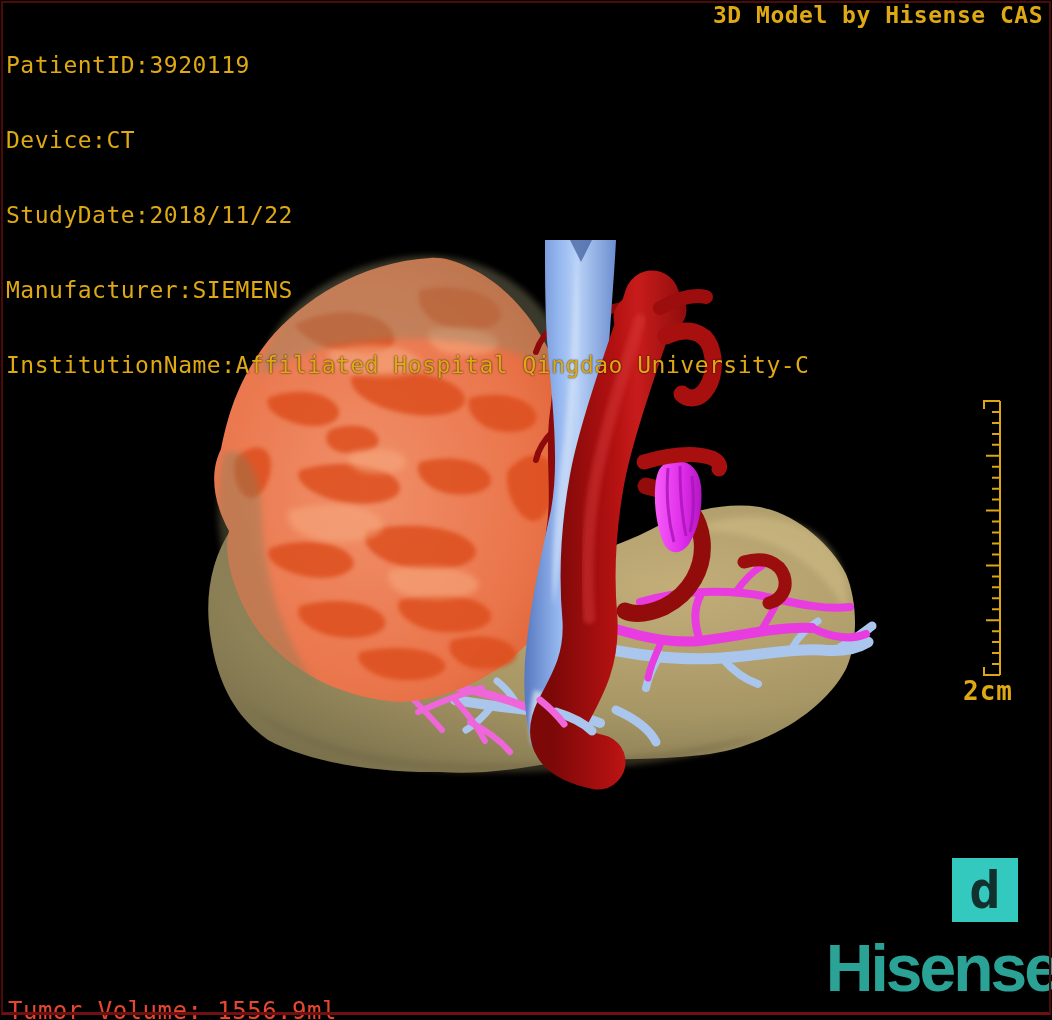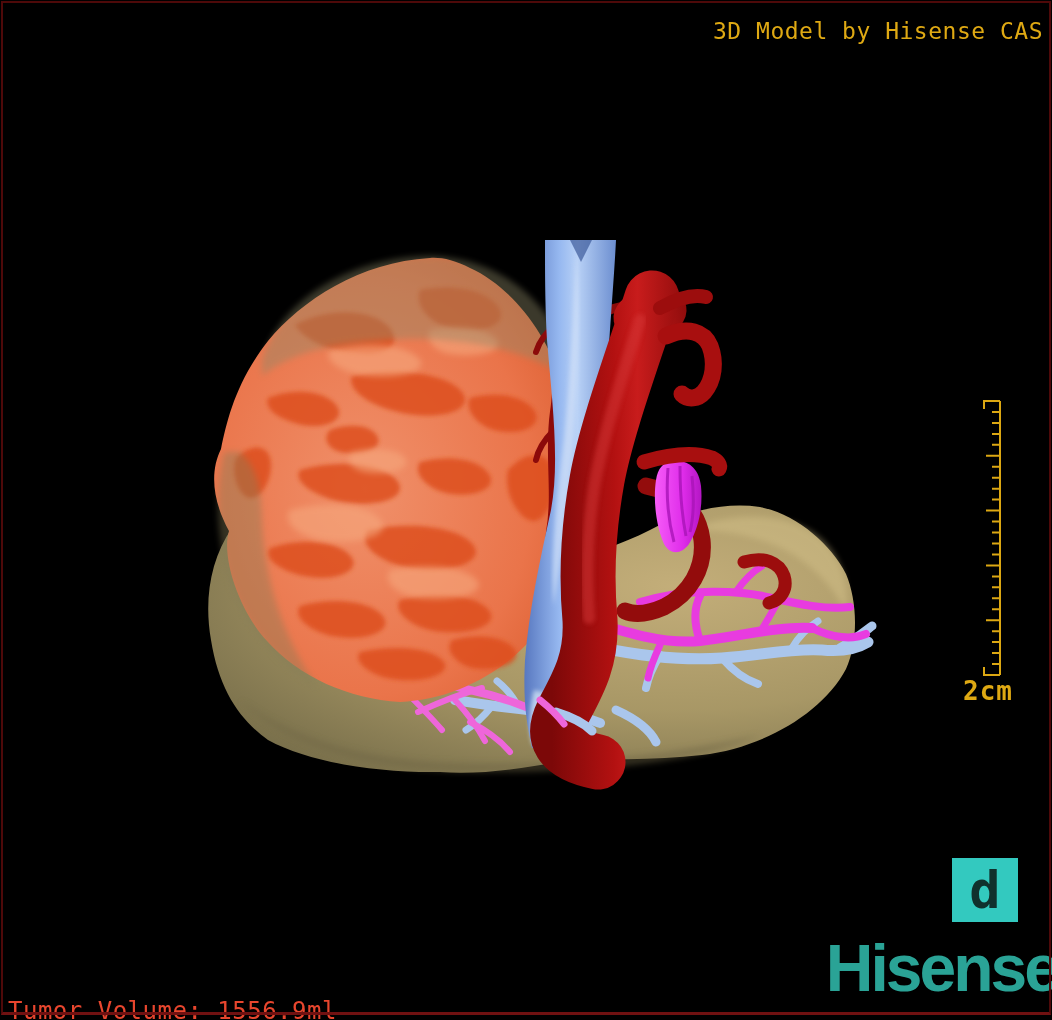--- a/index.html
+++ b/index.html
@@ -20,21 +20,21 @@
   .viewport{position:absolute;inset:0;}
   .frame{position:absolute;left:1px;right:1px;top:1px;bottom:5px;
          border:2px solid var(--frame-maroon);
          border-bottom:3px solid var(--frame-maroon-bottom);
          pointer-events:none;z-index:40;}
 
   .hud{position:absolute;z-index:30;color:var(--overlay-yellow);
        font-size:23px;line-height:25px;letter-spacing:0.5px;
        text-shadow:0 0 2px rgba(0,0,0,.9);white-space:pre;}
   .hud-left{left:6px;top:3px;}
-  .hud-title{right:9px;top:3px;text-align:right;font-weight:normal;margin-top:16px;}
+  .hud-title{right:9px;top:3px;text-align:right;font-weight:bold;}
 
   .volumes{position:absolute;left:8px;top:946px;z-index:30;
            font-size:24px;line-height:26px;letter-spacing:0.5px;white-space:pre;}
   .vol-tumor{color:var(--tumor-text-red);}
 
   .ruler-wrap{position:absolute;left:948px;top:392px;z-index:30;}
   .ruler-label{position:absolute;left:963px;top:676px;z-index:30;
                color:var(--overlay-yellow);font-size:26px;font-weight:bold;letter-spacing:1px;}
 
   .badge{position:absolute;left:952px;top:858px;width:66px;height:64px;z-index:30;
@@ -261,20 +261,27 @@
       <path fill="none" stroke="#9c0d0d" stroke-width="13" stroke-linecap="round" d="M 744,562 C 764,556 779,562 784,576 C 788,589 781,600 769,603"></path>
     </g>
 
     <g fill="none" stroke-linecap="round">
       <path stroke="#aac6ec" stroke-width="9" d="M 556,712 C 572,717 584,723 592,731"></path>
       <path stroke="#aac6ec" stroke-width="9" d="M 616,710 C 636,719 650,730 656,742"></path>
       <path stroke="#ee66da" stroke-width="7" d="M 540,700 C 550,708 558,716 564,724"></path>
     </g>
   </svg>
 
+  <div class="hud hud-left">
+    <div>PatientID:3920119</div>
+    <div>Device:CT</div>
+    <div>StudyDate:2018/11/22</div>
+    <div>Manufacturer:SIEMENS</div>
+    <div>InstitutionName:Affiliated Hospital Qingdao University-C</div>
+  </div>
 
   <div class="hud hud-title">3D Model by Hisense CAS</div>
 
   <div class="ruler-wrap">
     <svg width="70" height="300" viewBox="0 0 70 300">
       <g stroke="#dca712" stroke-width="2" fill="none">
         <path d="M52,9 L52,283"></path>
         <path d="M52,9 L36,9 L36,17"></path>
         <path d="M52,283 L36,283 L36,275"></path>
         <path d="M52,63.8 L38,63.8 M52,118.6 L38,118.6 M52,173.4 L38,173.4 M52,228.2 L38,228.2"></path>

